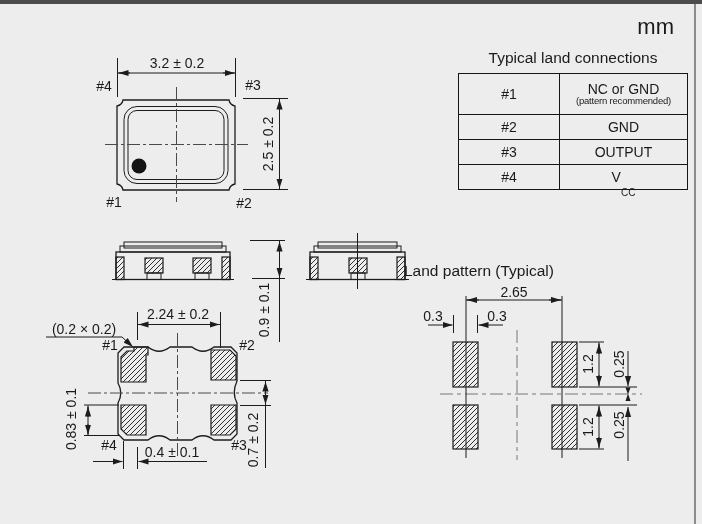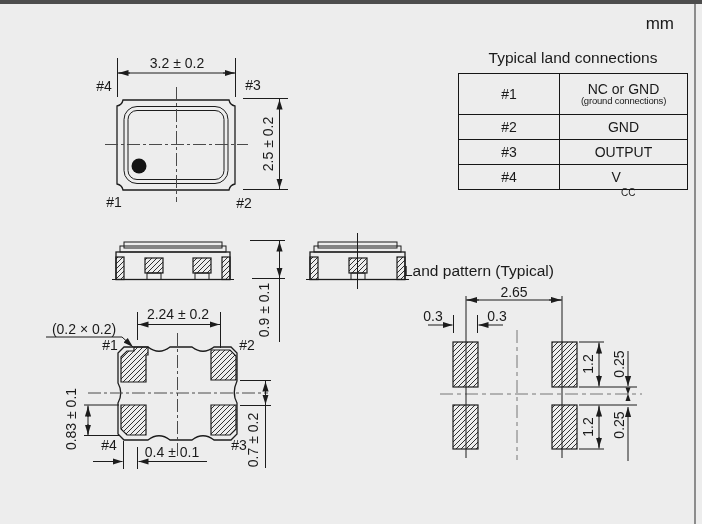--- a/index.html
+++ b/index.html
@@ -1,21 +1,21 @@
 <!DOCTYPE html>
 <html><head>
 <meta charset="utf-8">
 <style>
   html,body{margin:0;padding:0;}
   body{width:702px;height:524px;position:relative;background:#ededed;
        font-family:"Liberation Sans", sans-serif;color:#1a1a1a;overflow:hidden;}
   .topbar{position:absolute;left:0;top:0;width:702px;height:4px;}
   .right-border{position:absolute;top:4px;width:2px;height:520px;}
   .unit{position:absolute;left:630px;top:14px;width:44px;text-align:right;
-        font-size:17px;}
+        font-size:22px;}
   .table-title{position:absolute;left:448px;top:49px;width:250px;text-align:center;
         font-size:15.5px;}
   .land-title{position:absolute;left:404px;top:262px;font-size:15.5px;}
   table.conn{position:absolute;left:458px;top:73px;width:230px;height:117px;
         border-collapse:collapse;table-layout:fixed;}
   table.conn td{border:1.6px solid #161616;text-align:center;vertical-align:middle;
         font-size:14px;padding:0;line-height:1.05;}
   td.pin{width:100px;}
   .note{display:block;font-size:9.5px;letter-spacing:-0.2px;}
   .sub{font-size:10px;position:relative;top:14px;text-align:center;}
@@ -176,21 +176,21 @@
 <div class="right-border" style="background: rgb(140, 140, 140); left: 694px;"></div>
 <div class="unit">mm</div>
 <div class="table-title">Typical land connections</div>
 
 <table class="conn">
   <tbody>
       <tr>
     <td class="pin">#1</td>
     <td>
       <span>NC or GND</span>
-      <span class="note">(ground connections)</span>
+      <span class="note">(pattern recommended)</span>
     </td>
   </tr>
   <tr>
     <td class="pin">#2</td>
     <td>GND</td>
   </tr>
   <tr>
     <td class="pin">#3</td>
     <td>OUTPUT</td>
   </tr>

